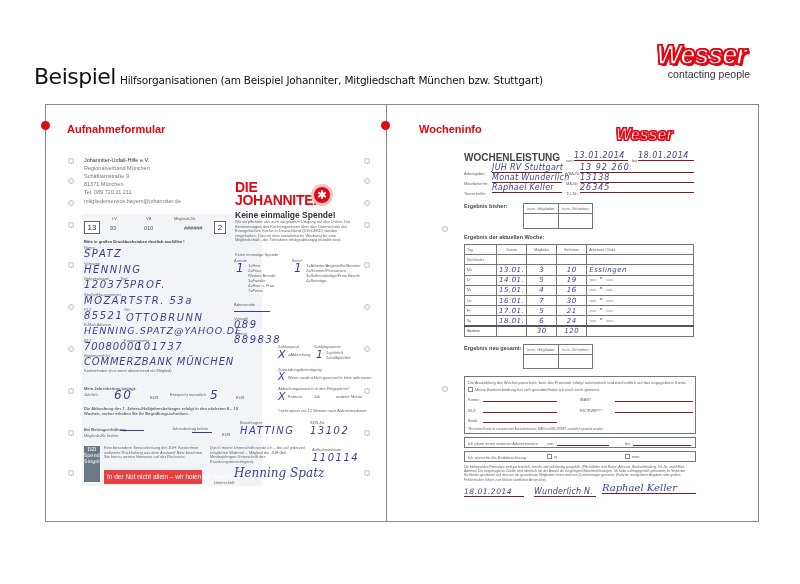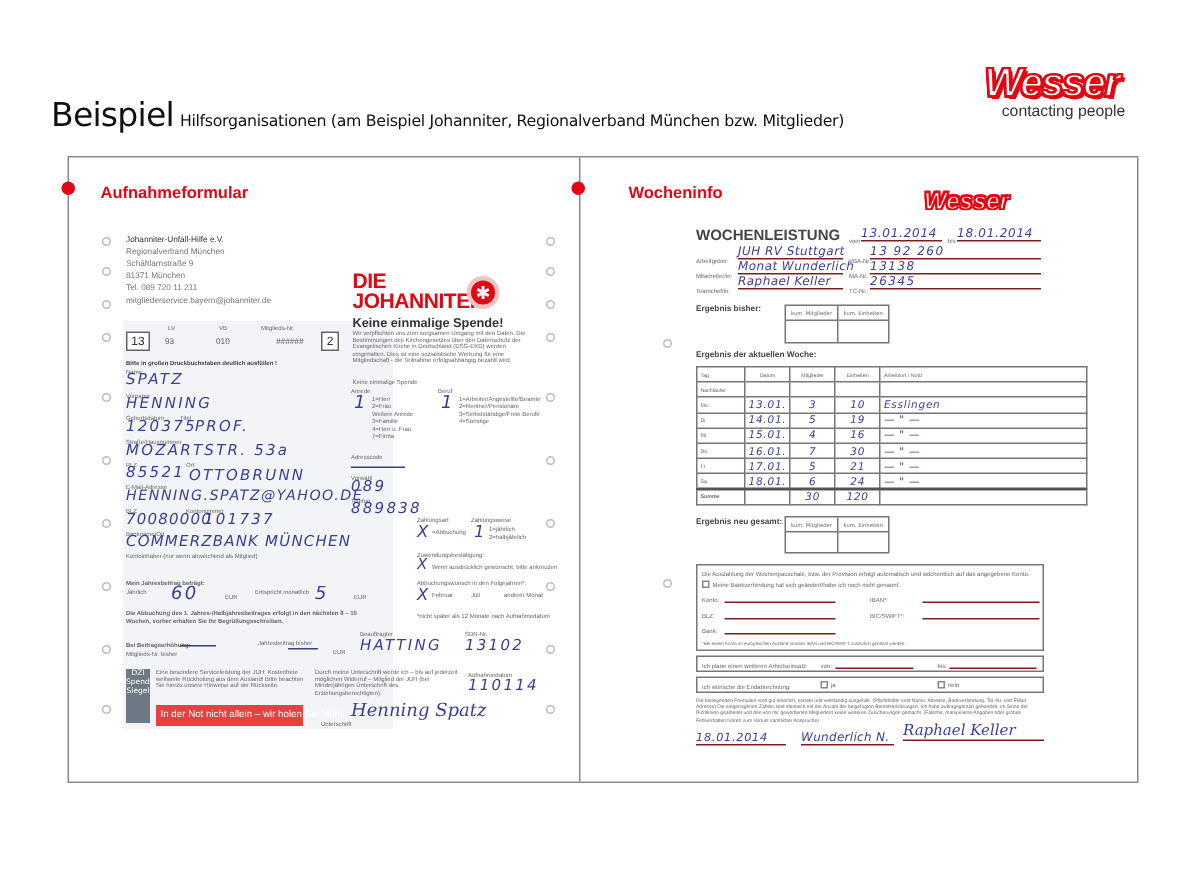--- a/index.html
+++ b/index.html
@@ -48,21 +48,21 @@
   .mini-table > div:first-child { border-left: none; }
   .mini-table .hd { font-size: 3.5px; color: #666; text-align: center; border-bottom: 1px solid #777; height: 10px; line-height: 10px; }
   .bordered { position: absolute; border: 1px solid #777; }
   .bold-label { font-family: "Liberation Sans", sans-serif; font-weight: bold; font-size: 5.5px; color: #444; }
   .check { display: inline-block; width: 5px; height: 5px; border: 1px solid #888; vertical-align: middle; margin-right: 2px; }
 </style>
 </head>
 <body>
 
 <div class="abs title">
-  <span class="main">Beispiel</span><span class="sub">Hilfsorganisationen (am Beispiel Johanniter, Regionalverband München bzw. Mitglieder)</span>
+  <span class="main">Beispiel</span><span class="sub">Hilfsorganisationen (am Beispiel Johanniter, Mitgliedschaft München bzw. Stuttgart)</span>
 </div>
 <div class="abs logo">
   <div class="logo-word">Wesser</div>
   <div class="logo-tag">contacting people</div>
 </div>
 
 <div class="abs frame">
   <div class="abs divider" style="left:340px;"></div>
 </div>
 <div class="abs dot" style="left:41px;top:121px;"></div>
@@ -245,21 +245,21 @@
         <div class="hd">kum. Mitglieder</div>
         <div style="height:14px;"></div>
       </div>
     <div>
         <div class="hd">kum. Einheiten</div>
         <div style="height:14px;"></div>
       </div>
   </div>
 
   <div class="abs bold-label" style="left:14px;top:88px;">Ergebnis der aktuellen Woche:</div>
-  <table class="week" style="left:14px;top:98px;width:261px;">
+  <table class="week" style="left:14px;top:98px;width:230px;">
     <tbody>
         <tr>
       <td style="width:32px;">Tag</td>
       <td style="width:30px;text-align:center;">Datum</td>
       <td style="width:30px;text-align:center;">Mitglieder</td>
       <td style="width:30px;text-align:center;">Einheiten</td>
       <td>Arbeitsort / Notiz</td>
     </tr>
     <tr>
       <td>Nachläufer</td>

